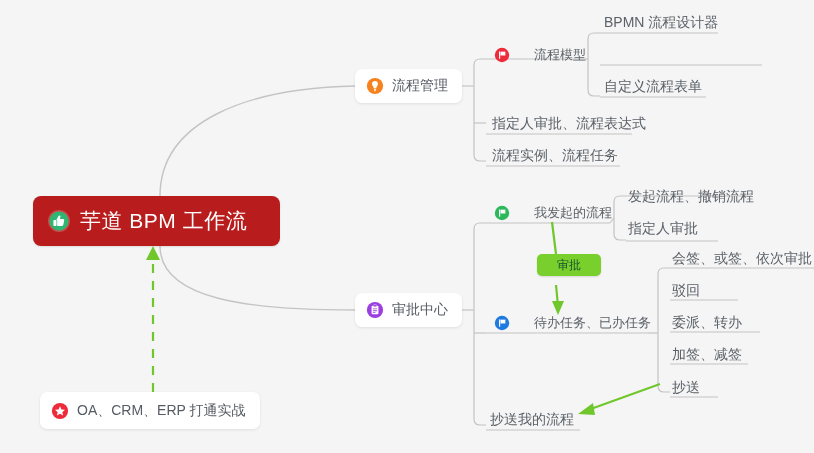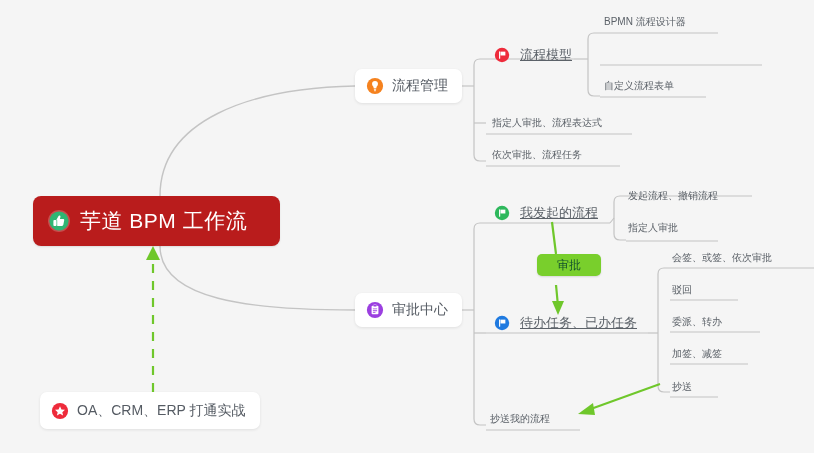--- a/index.html
+++ b/index.html
@@ -74,29 +74,28 @@
   .sub-node {
     position: absolute;
     display: flex;
     align-items: center;
     white-space: nowrap;
     height: 22px;
   }
   .sub-label {
     color: #5c6269;
     font-size: 13px;
-    margin-left: 10px;
-    text-decoration: underline;
+    margin-left: 24px;
   }
 
   
   .leaf-node {
     position: absolute;
     color: #5c6269;
-    font-size: 10px;
+    font-size: 14px;
     white-space: nowrap;
     height: 20px;
     line-height: 20px;
   }
 
   
   .tag-badge {
     position: absolute;
     background: #7ed321;
     background: #79cf2c;
@@ -210,21 +209,21 @@
         <path d="M8.1 5.8 L14.2 5.8 L14.2 10.6 L8.1 10.6 Z" fill="#ffffff"></path>
       </svg>
     </span>
     <span class="sub-label">流程模型</span>
   </div>
 
   <div class="leaf-node" style="left:604px; top:12px;">BPMN 流程设计器</div>
   <div class="leaf-node" style="left:604px; top:76px;">自定义流程表单</div>
 
   <div class="leaf-node" style="left:492px; top:113px;">指定人审批、流程表达式</div>
-  <div class="leaf-node" style="left:492px; top:145px;">依次审批、流程任务</div>
+  <div class="leaf-node" style="left:492px; top:145px;">流程实例、流程任务</div>
 
   <div class="card-node" style="left:355px; top:293px;">
     <span class="icon">
       <svg width="18" height="18" viewBox="0 0 20 20">
         <circle cx="10" cy="10" r="9" fill="#9b3fe0"></circle>
         <rect x="6.2" y="5.2" width="7.6" height="9.6" rx="1.1" fill="#ffffff"></rect>
         <rect x="8.1" y="4.0" width="3.8" height="2.2" rx="0.9" fill="#ffffff"></rect>
         <rect x="8.1" y="4.3" width="3.8" height="1.9" rx="0.8" fill="#9b3fe0"></rect>
         <rect x="7.5" y="8.2" width="5.0" height="0.95" rx="0.45" fill="#9b3fe0"></rect>
         <rect x="7.5" y="10.3" width="5.0" height="0.95" rx="0.45" fill="#9b3fe0"></rect>

